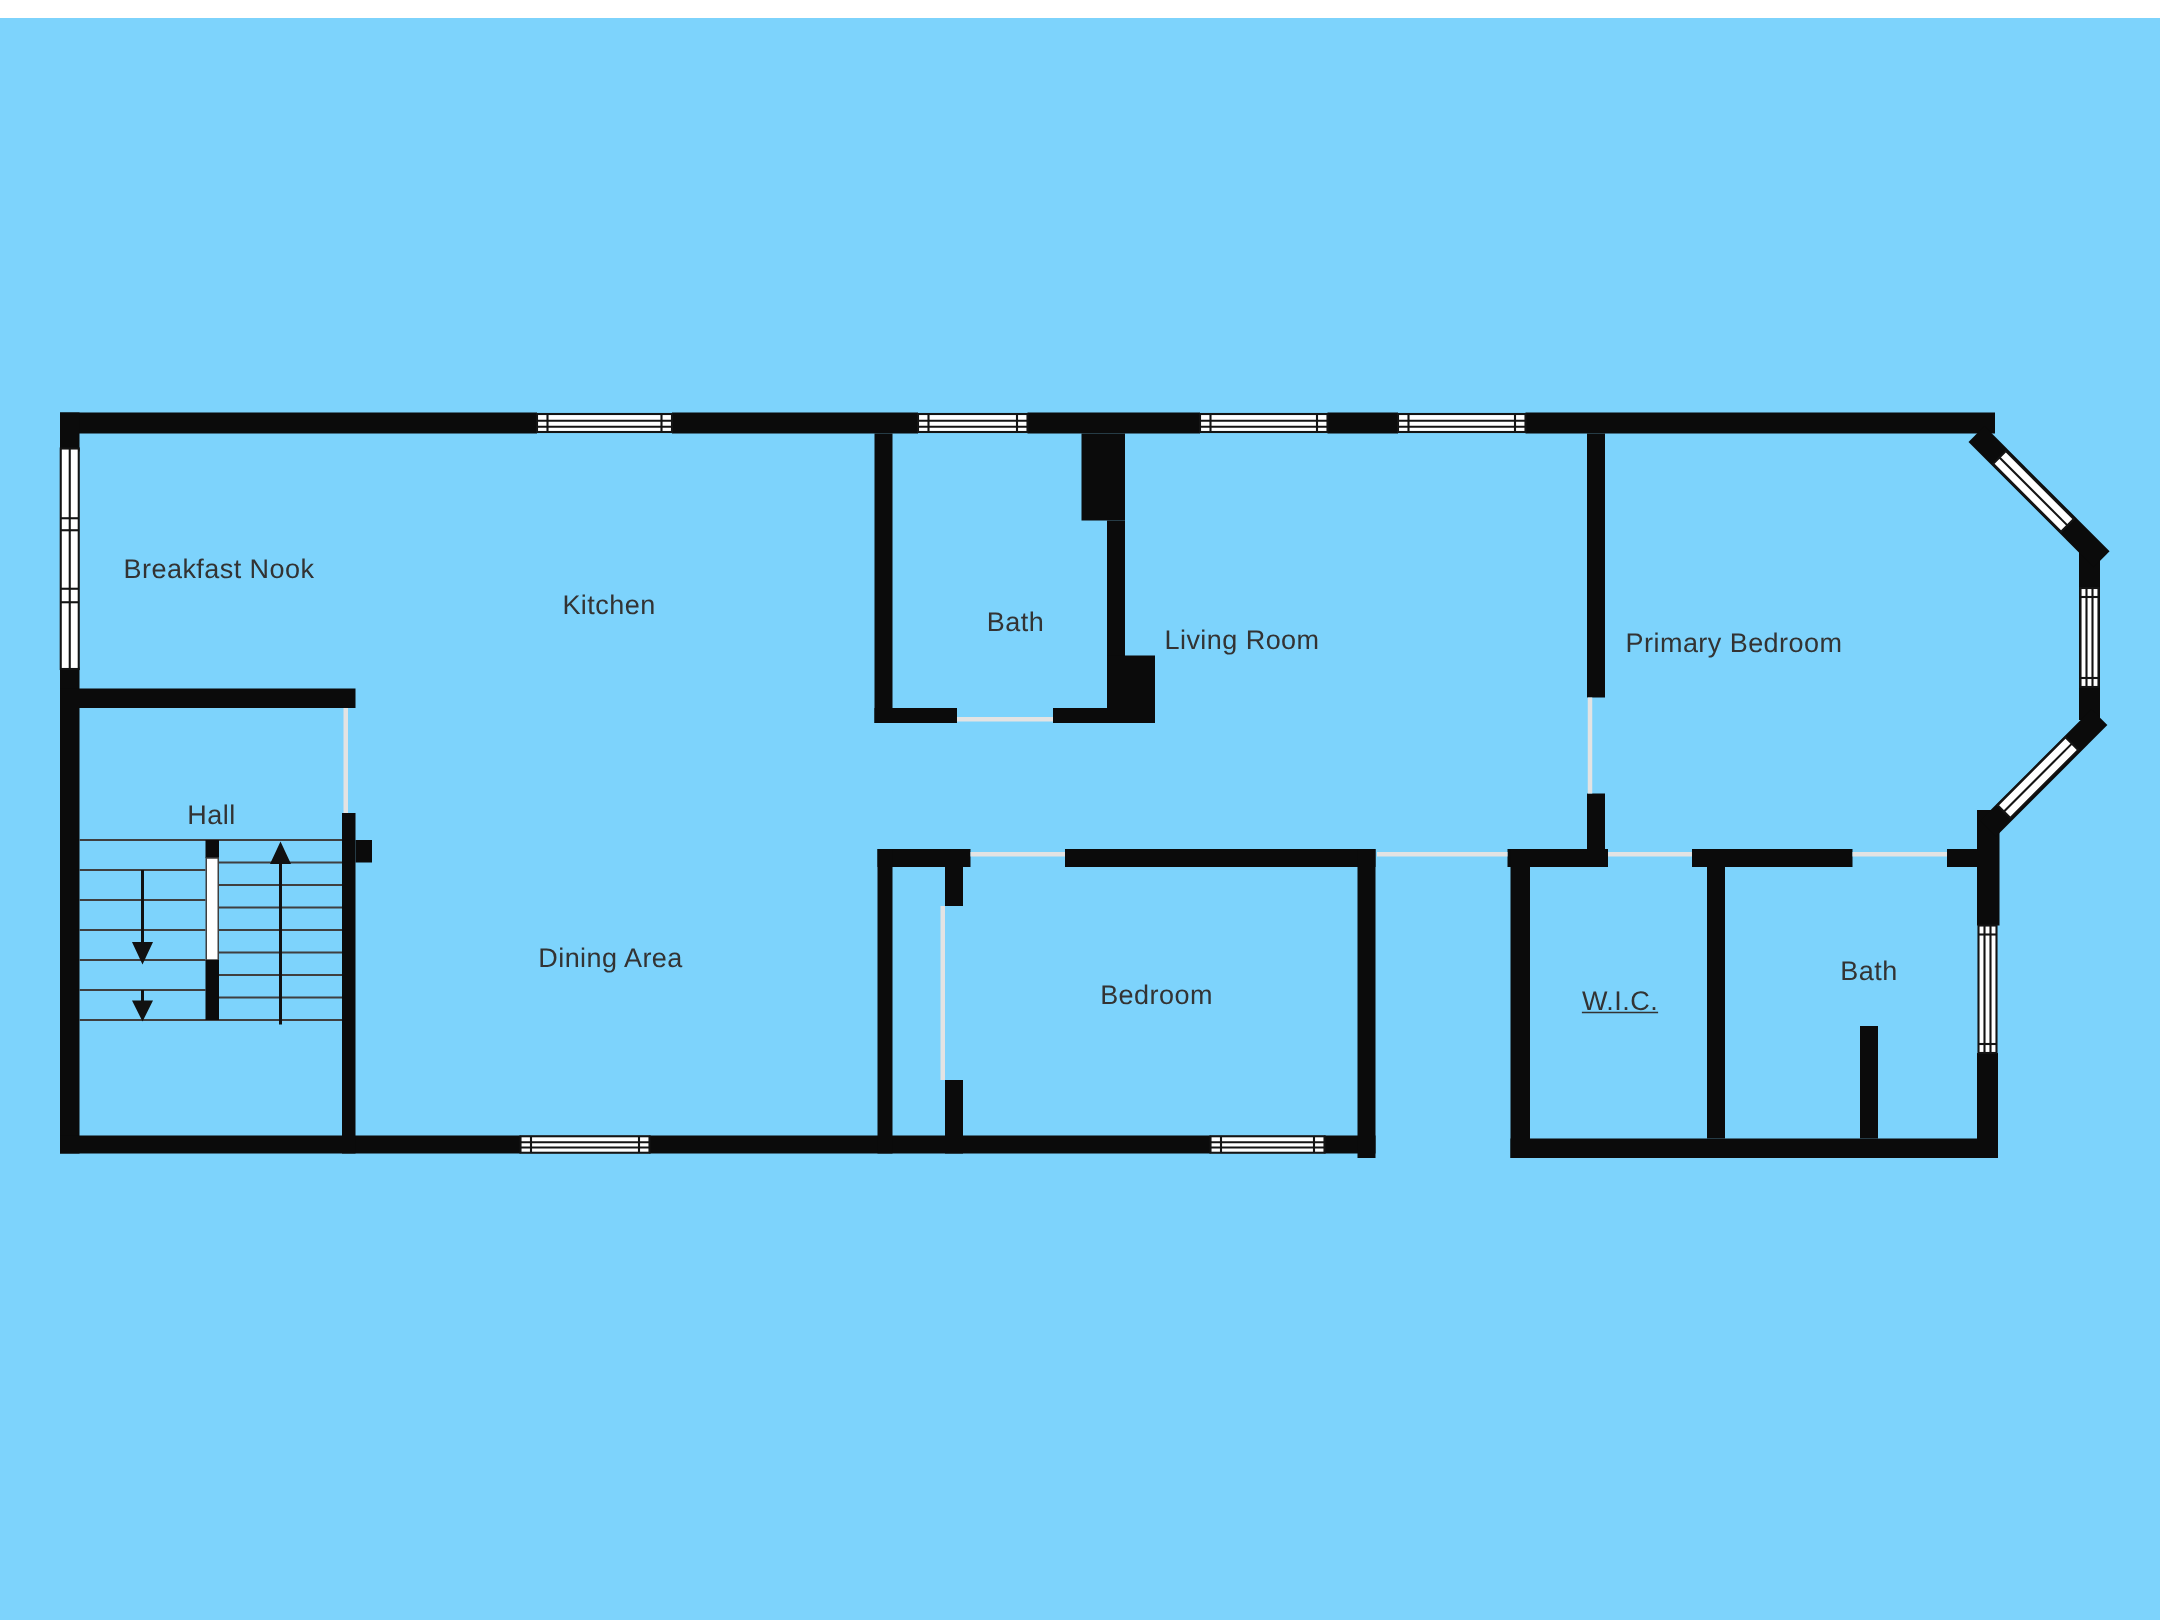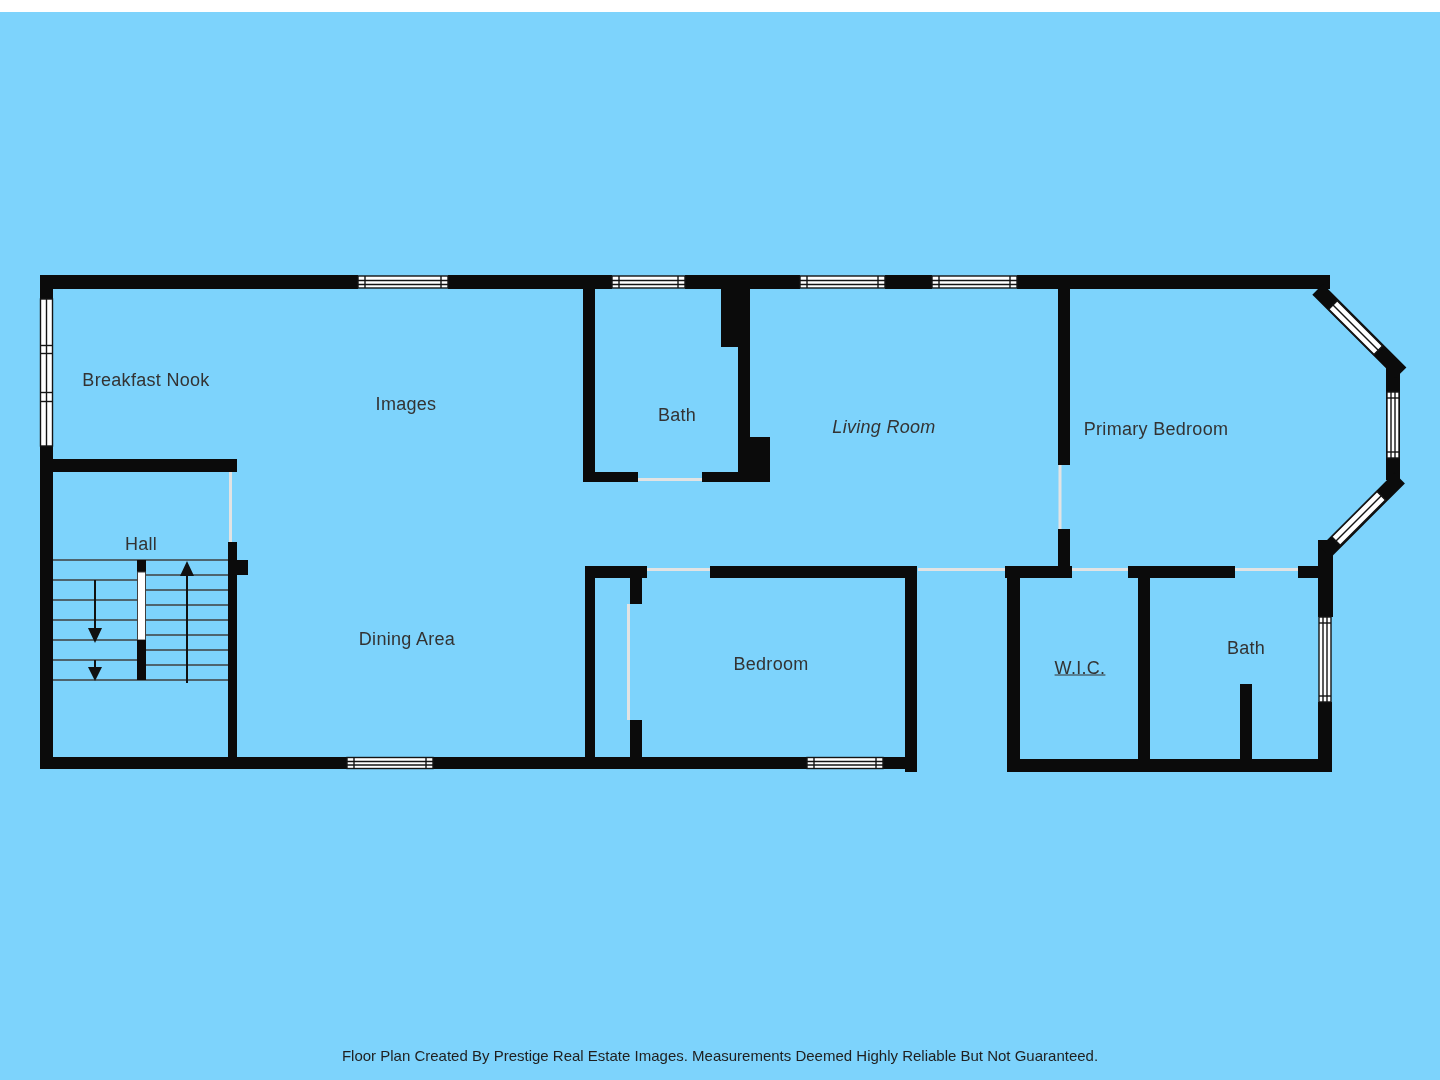--- a/index.html
+++ b/index.html
@@ -210,25 +210,24 @@
         <polygon points="88,616 102,616 95,631" stroke="none"></polygon>
       </g>
       <g stroke="#111111" stroke-width="2" fill="#111111">
         <line x1="95" y1="648" x2="95" y2="656"></line>
         <polygon points="88,655 102,655 95,669" stroke="none"></polygon>
       </g>
     </g>
   </svg>
 
   <span class="room-label" style="left:146px;top:368px;">Breakfast Nook</span>
-  <span class="room-label" style="left:406px;top:392px;">Images</span>
+  <span class="room-label" style="left:406px;top:392px;">Kitchen</span>
   <span class="room-label" style="left:677px;top:403px;">Bath</span>
-  <span class="room-label" style="left:884px;top:415px;font-style:italic;">Living Room</span>
+  <span class="room-label" style="left:828px;top:415px;">Living Room</span>
   <span class="room-label" style="left:1156px;top:417px;">Primary Bedroom</span>
   <span class="room-label" style="left:141px;top:532px;">Hall</span>
   <span class="room-label" style="left:407px;top:627px;">Dining Area</span>
   <span class="room-label" style="left:771px;top:652px;text-align:right;">Bedroom</span>
   <span class="room-label" style="left:1080px;top:656px;text-decoration:underline;">W.I.C.</span>
   <span class="room-label" style="left:1246px;top:636px;">Bath</span>
 
-  <div class="footer-text">Floor Plan Created By Prestige Real Estate Images. Measurements Deemed Highly Reliable But Not Guaranteed.</div>
 
 </div>
 
 </body></html>

